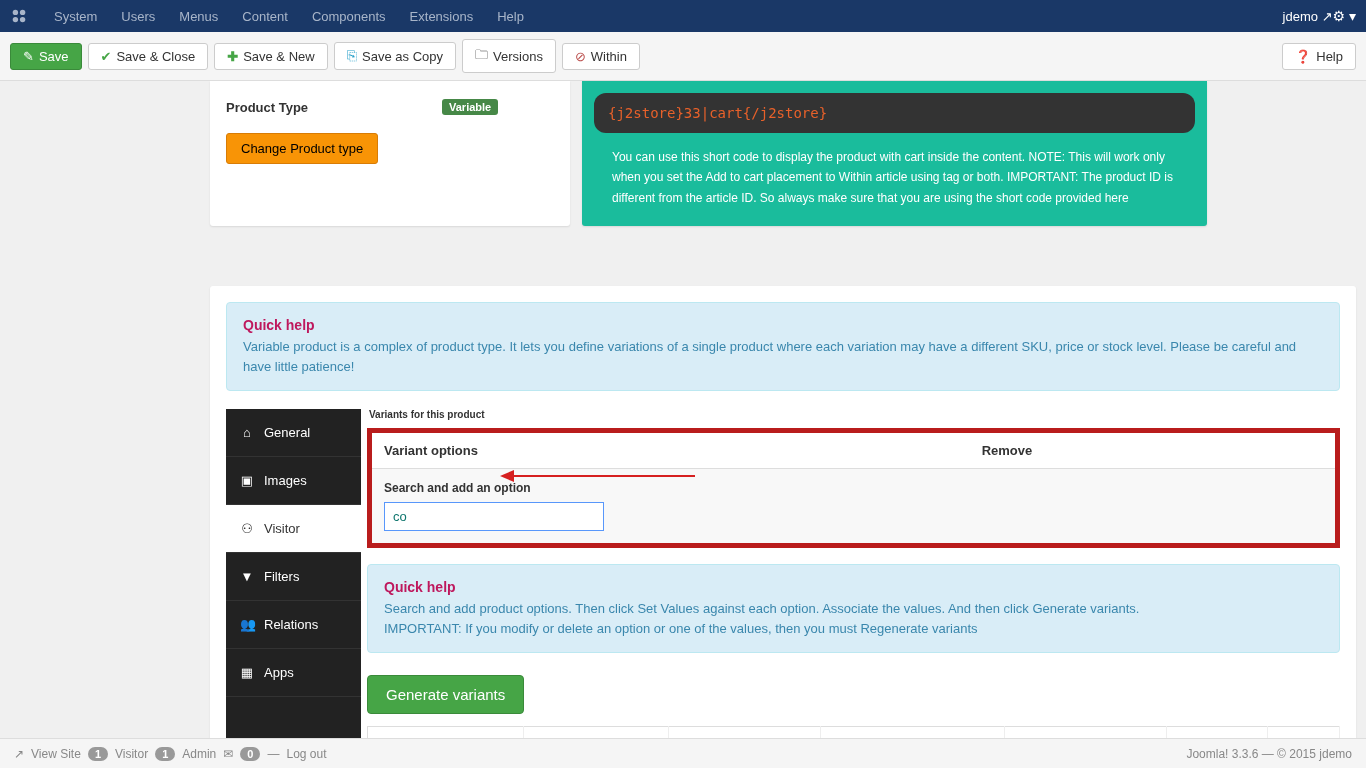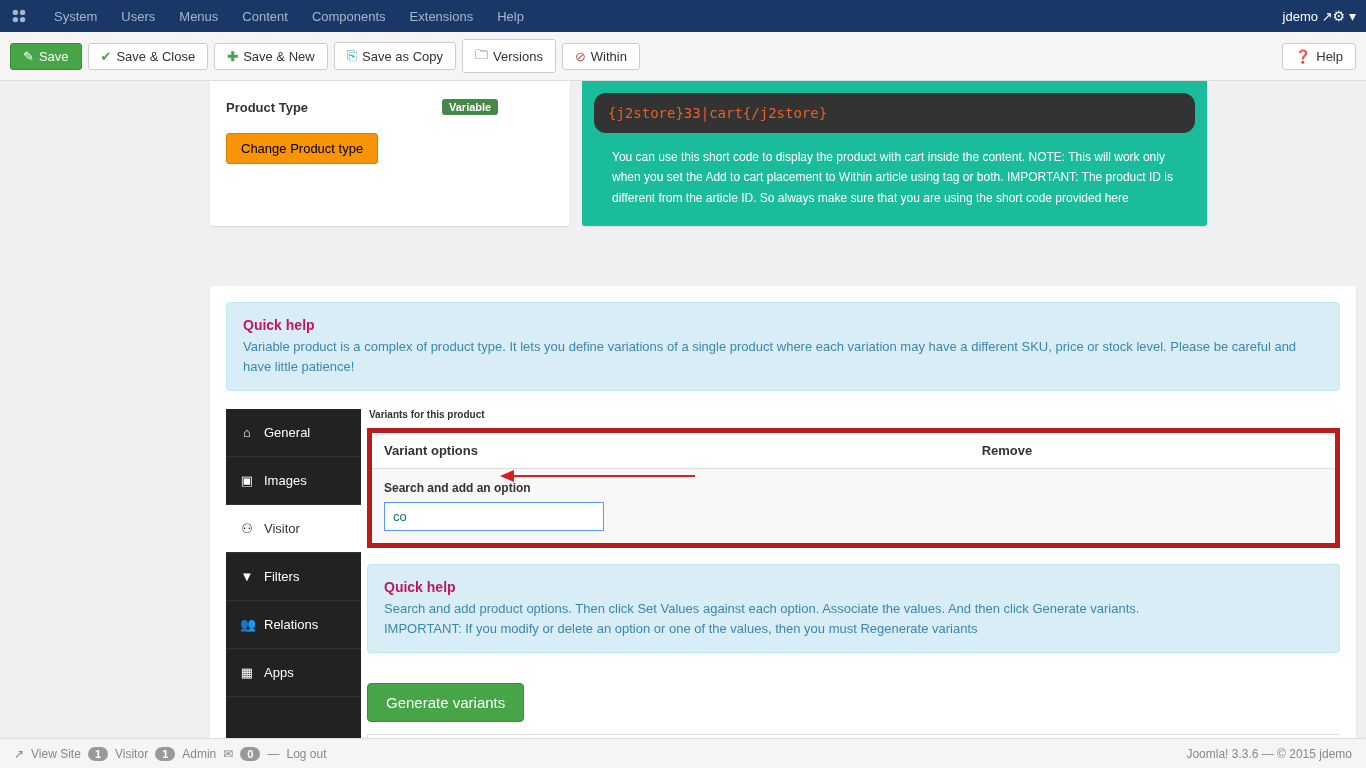--- a/index.html
+++ b/index.html
@@ -58,21 +58,21 @@
 .variants-panel { flex: 1; padding: 0 0 0 6px; }
 .variants-title { font-weight: bold; font-size: 10px; margin-bottom: 8px; padding-left: 2px; }
 .variants-table { width: 100%; border: 5px solid #b91c1c; border-collapse: collapse; }
 .variants-table th { text-align: left; padding: 10px 12px; font-size: 13px; border-bottom: 1px solid #ddd; background: #fff; }
 .variants-table td { padding: 12px; background: #f8f8f8; }
 .search-label { font-weight: bold; font-size: 12px; margin-bottom: 7px; display: block; }
 .search-input { width: 220px; padding: 6px 8px; border: 1px solid #5897fb; border-radius: 0; font-size: 13px; outline: none; color: #0f766e; }
 
 .quick-help-2 { margin-top: 16px; }
 
-.btn-generate { background: #46a546; border: 1px solid #3a8a3a; color: #fff; padding: 10px 18px; font-size: 15px; border-radius: 4px; margin: 12px 0 12px 0; }
+.btn-generate { background: #46a546; border: 1px solid #3a8a3a; color: #fff; padding: 10px 18px; font-size: 15px; border-radius: 4px; margin: 4px 0 12px 0; }
 
 .var-cols-table { width: 100%; border: 1px solid #ddd; border-collapse: collapse; }
 .var-cols-table th { text-align: left; padding: 10px 12px; font-size: 13px; font-weight: bold; border-right: 1px solid #eee; }
 
 
 .annotation { position: absolute; left: 600px; top: 438px; color: #d62020; font-size: 16px; line-height: 1.55; z-index: 10; pointer-events: none; }
 .arrow { position: absolute; left: 500px; top: 466px; z-index: 10; pointer-events: none; }
 
 
 .bottombar { position: absolute; bottom: 0; left: 0; right: 0; height: 30px; background: #f5f5f5; border-top: 1px solid #ddd; display: flex; align-items: center; padding: 0 14px; font-size: 12px; color: #888; }

